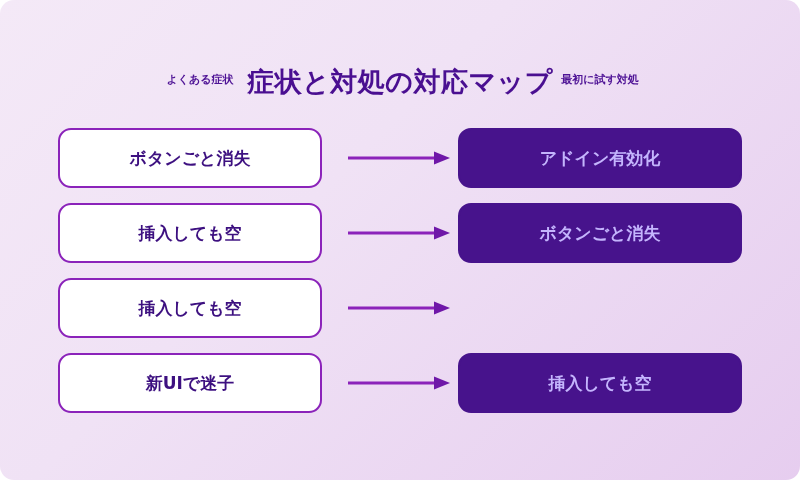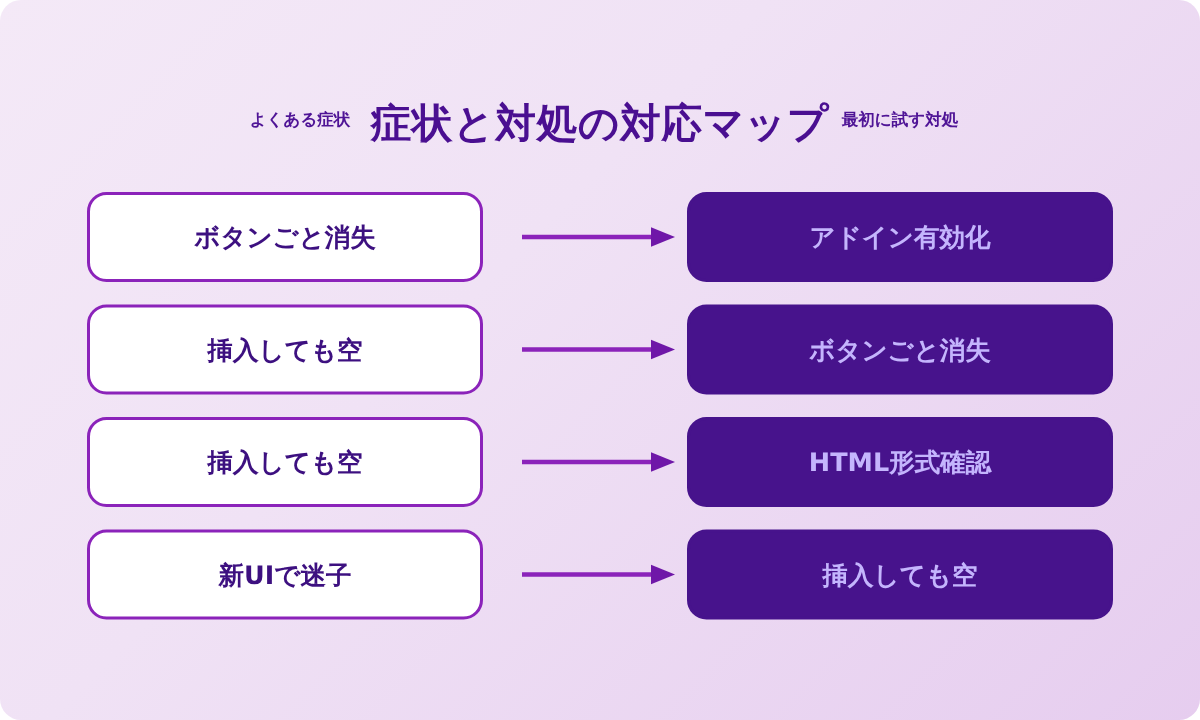--- a/index.html
+++ b/index.html
@@ -137,21 +137,20 @@
   </div>
 
   <div class="row" id="row-2">
     <div class="node node-symptom">挿入しても空</div>
     <div class="connector">
       <svg width="104" height="16" viewBox="0 0 104 16" xmlns="http://www.w3.org/2000/svg">
         <line x1="0" y1="8" x2="88" y2="8" stroke="#8b23ba" stroke-width="3"></line>
         <polygon points="86,1.5 102,8 86,14.5" fill="#6f17a8"></polygon>
       </svg>
     </div>
-    <div class="node node-fix">HTML形式確認</div>
   </div>
 
   <div class="row" id="row-3">
     <div class="node node-symptom">新UIで迷子</div>
     <div class="connector">
       <svg width="104" height="16" viewBox="0 0 104 16" xmlns="http://www.w3.org/2000/svg">
         <line x1="0" y1="8" x2="88" y2="8" stroke="#8b23ba" stroke-width="3"></line>
         <polygon points="86,1.5 102,8 86,14.5" fill="#6f17a8"></polygon>
       </svg>
     </div>

